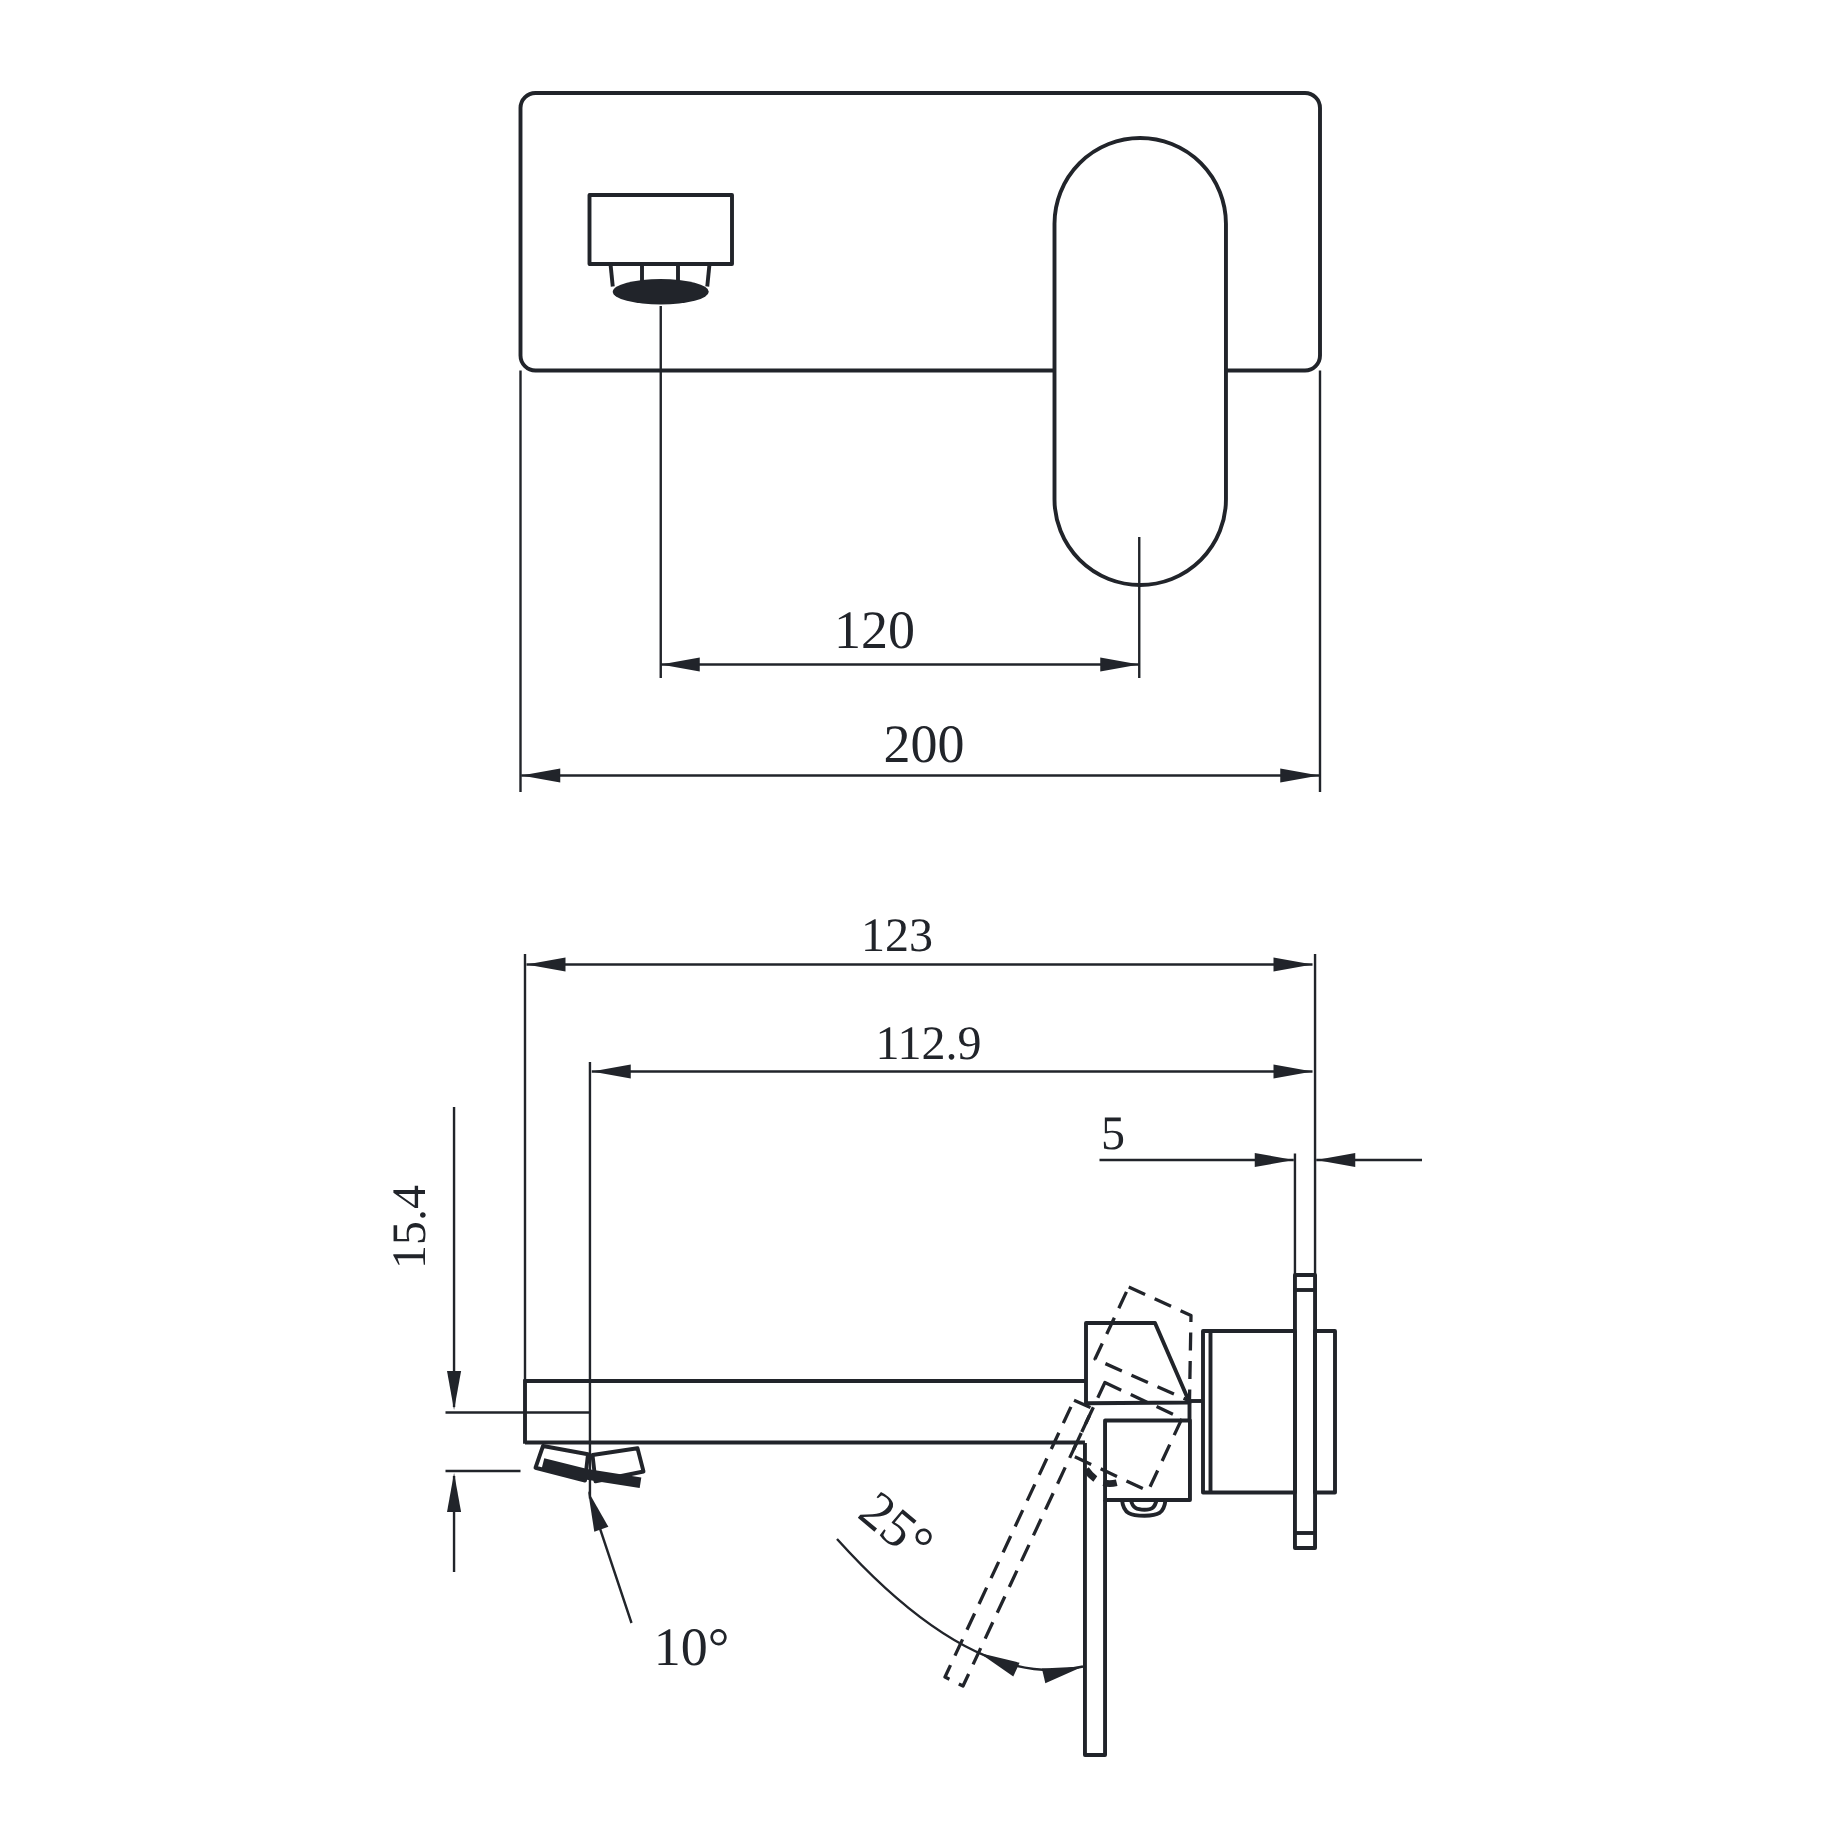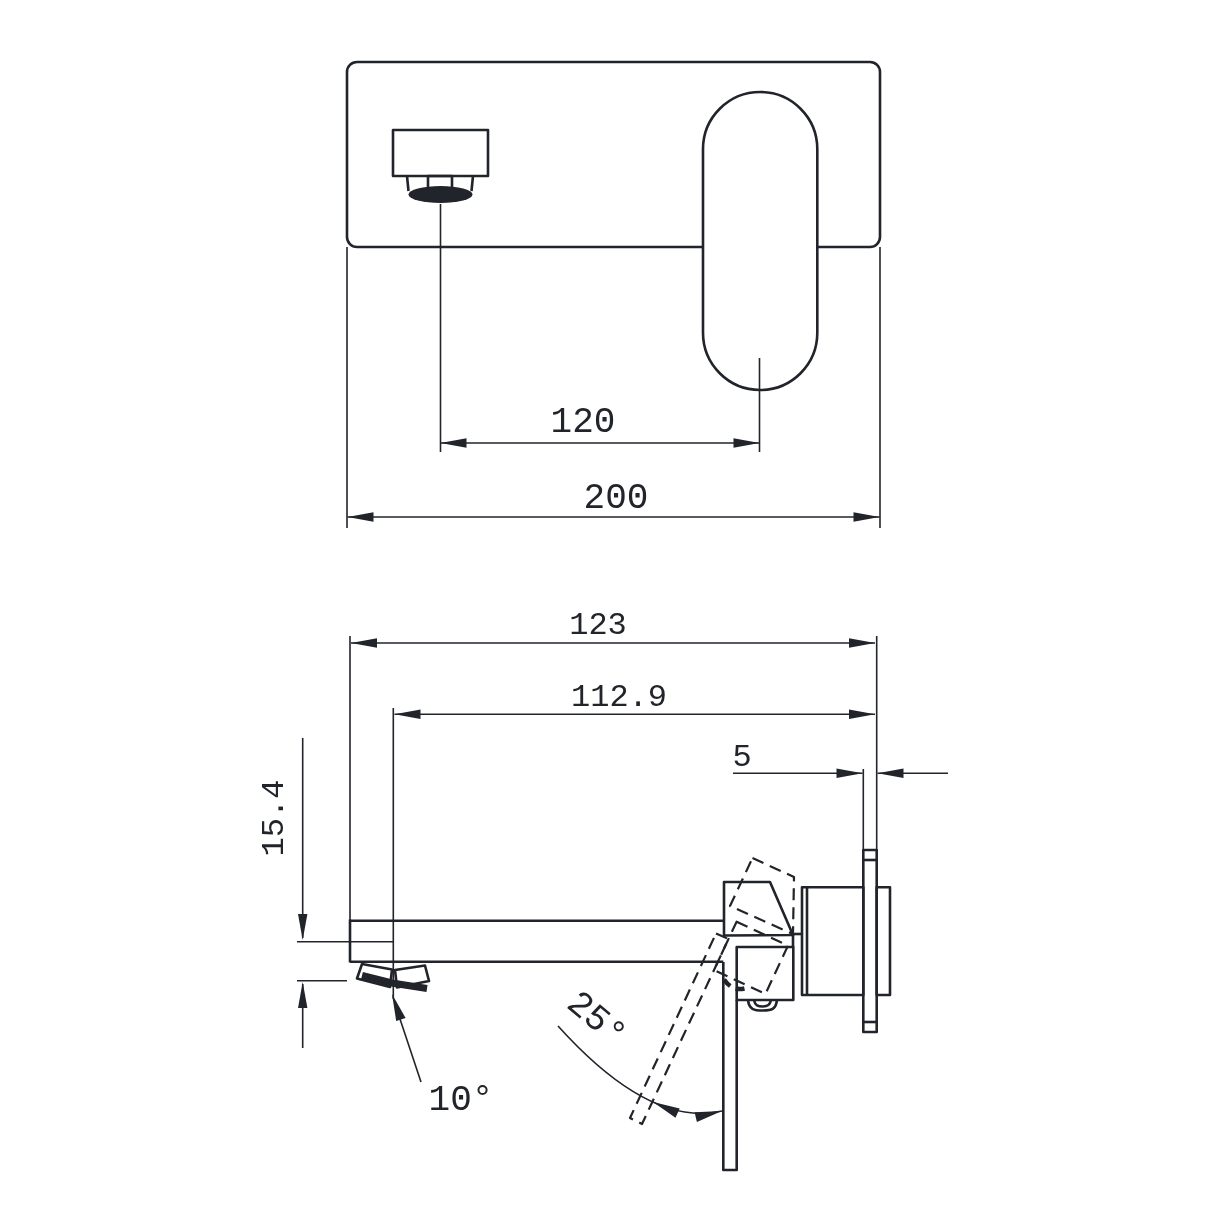--- a/index.html
+++ b/index.html
@@ -1,19 +1,19 @@
 <!DOCTYPE html>
 <html style="--ink: #21242a; --bg: #ffffff;"><head>
 <meta charset="utf-8">
 <style>
   :root { --ink: #21242a; --bg: #ffffff; }
   html,body { margin:0; padding:0; background: var(--bg); }
   .stage {
     width:1214px; height:1196px; position:relative; background: var(--bg);
-    font-family: Liberation Mono, monospace;
+    font-family: Liberation Serif, serif;
   }
   svg { display:block; }
   .ol   { fill:none; stroke:var(--ink); stroke-width:2.6; stroke-linejoin:round; stroke-linecap:butt; }
   .ol-w { fill:#ffffff; stroke:var(--ink); stroke-width:2.6; stroke-linejoin:round; }
   .thin { fill:none; stroke:var(--ink); stroke-width:1.6; }
   .dash { fill:none; stroke:var(--ink); stroke-width:2.2; stroke-dasharray:12 7; stroke-linejoin:round; }
   .dashthick { fill:none; stroke:var(--ink); stroke-width:4.5; stroke-dasharray:9 6; }
   .thick { fill:none; stroke:var(--ink); stroke-width:7; }
   .arr  { fill:var(--ink); stroke:none; }
   .ink  { fill:var(--ink); stroke:none; }

